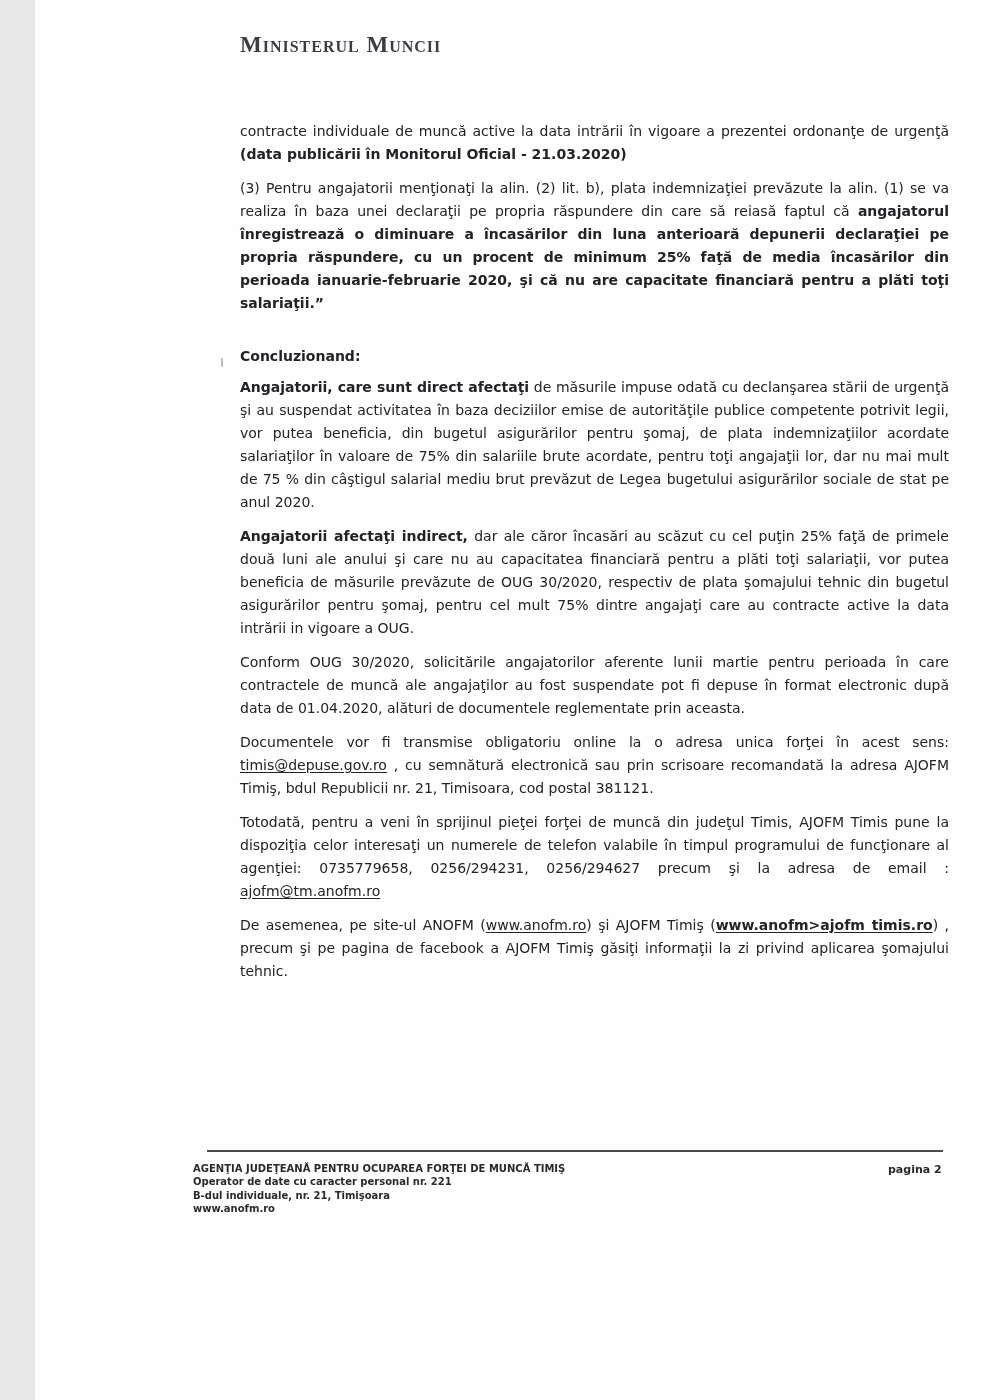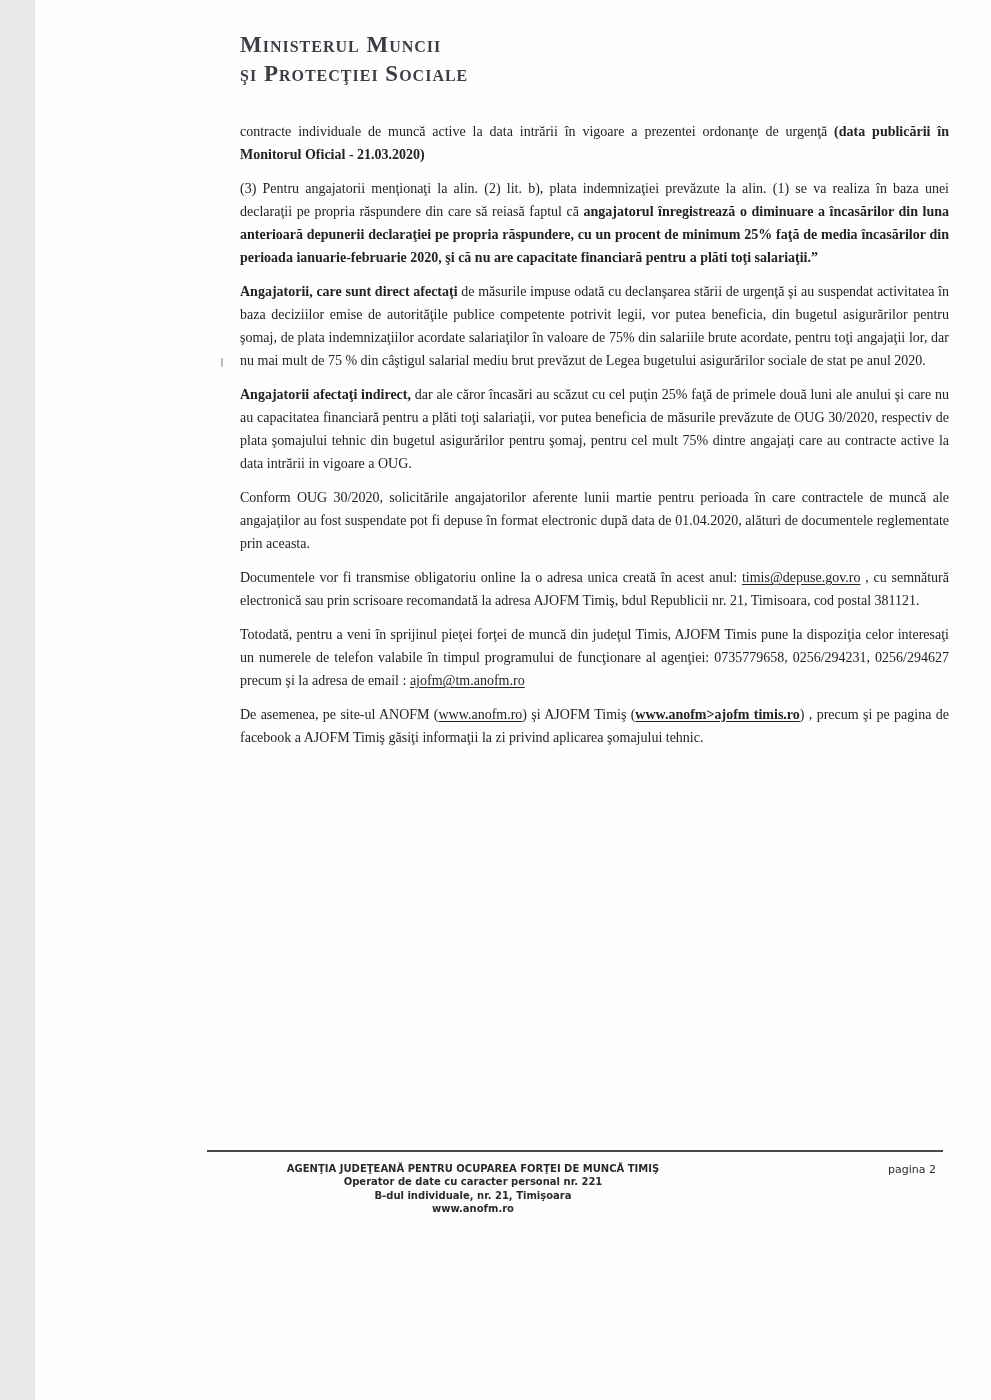--- a/index.html
+++ b/index.html
@@ -21,21 +21,21 @@
     font-size:23px;line-height:29px;
     letter-spacing:1px;
     color:#3c3c45;
   }
   
   .body-col{
     position:absolute;left:205px;top:120px;width:709px;
     font-size:14px;line-height:23px;
     text-align:justify;
   }
-  .body-col p{margin:0 0 11px 0;font-family:Liberation Serif, serif;}
+  .body-col p{margin:0 0 11px 0;}
   .gap-before{margin-top:30px !important;}
   .heading{
     font-weight:700;
     margin-bottom:8px !important;
     text-align:left;
   }
   .b{font-weight:700;}
   .u{text-decoration:underline;text-underline-offset:2px;}
   
   .artifact{
@@ -43,46 +43,46 @@
     background:#b9b9bd;border-radius:1px;
   }
   
   .footer-rule{
     position:absolute;left:172px;top:1150px;width:736px;height:2px;
     background:#4a4a4a;
   }
   .footer-block{
     position:absolute;left:158px;top:1162px;width:560px;
     font-size:10px;line-height:13.4px;
-    font-weight:700;color:#2a2a2e;text-align:center;
+    font-weight:700;color:#2a2a2e;
   }
   .page-num{
     position:absolute;left:853px;top:1163px;
-    font-size:11px;font-weight:400;color:#2a2a2e;
+    font-size:11px;font-weight:700;color:#2a2a2e;
   }
 </style>
 </head>
 <body>
 
 <div class="page">
 
   <div class="ministry">
     <div>Ministerul Muncii</div>
-    <div>şi Protecţiei Sociale</div>
   </div>
 
   <div class="artifact"></div>
 
   <div class="body-col">
     <p><span>contracte individuale de muncă active la data intrării în vigoare a prezentei ordonanţe de urgenţă </span><span class="b">(data publicării în Monitorul Oficial - 21.03.2020)</span></p>
     <p><span>(3) Pentru angajatorii menţionaţi la alin. (2) lit. b), plata indemnizaţiei prevăzute la alin. (1) se va realiza în baza unei declaraţii pe propria răspundere din care să reiasă faptul că </span><span class="b">angajatorul înregistrează o diminuare a încasărilor din luna anterioară depunerii declaraţiei pe propria răspundere, cu un procent de minimum 25% faţă de media încasărilor din perioada ianuarie-februarie 2020, şi că nu are capacitate financiară pentru a plăti toţi salariaţii.”</span></p>
+    <p class="heading gap-before">Concluzionand:</p>
     <p><span class="b">Angajatorii, care sunt direct afectaţi</span><span> de măsurile impuse odată cu declanşarea stării de urgenţă şi au suspendat activitatea în baza deciziilor emise de autorităţile publice competente potrivit legii, vor putea beneficia, din bugetul asigurărilor pentru şomaj, de plata indemnizaţiilor acordate salariaţilor în valoare de 75% din salariile brute acordate, pentru toţi angajaţii lor, dar nu mai mult de 75 % din câştigul salarial mediu brut prevăzut de Legea bugetului asigurărilor sociale de stat pe anul 2020.</span></p>
     <p><span class="b">Angajatorii afectaţi indirect,</span><span> dar ale căror încasări au scăzut cu cel puţin 25% faţă de primele două luni ale anului şi care nu au capacitatea financiară pentru a plăti toţi salariaţii, vor putea beneficia de măsurile prevăzute de OUG 30/2020, respectiv de plata şomajului tehnic din bugetul asigurărilor pentru şomaj, pentru cel mult 75% dintre angajaţi care au contracte active la data intrării in vigoare a OUG.</span></p>
     <p><span>Conform OUG 30/2020, solicitările angajatorilor aferente lunii martie pentru perioada în care contractele de muncă ale angajaţilor au fost suspendate pot  fi depuse în format electronic după data de 01.04.2020, alături de documentele reglementate prin aceasta.</span></p>
-    <p><span>Documentele vor fi transmise obligatoriu online la o adresa unica creată în acest anul: </span><span class="u">timis@depuse.gov.ro</span><span> , cu semnătură electronică sau prin scrisoare recomandată la adresa AJOFM Timiş, bdul Republicii nr. 21, Timisoara, cod postal 381121.</span></p>
+    <p><span>Documentele vor fi transmise obligatoriu online la o adresa unica forţei în acest sens: </span><span class="u">timis@depuse.gov.ro</span><span> , cu semnătură electronică sau prin scrisoare recomandată la adresa AJOFM Timiş, bdul Republicii nr. 21, Timisoara, cod postal 381121.</span></p>
     <p><span>Totodată, pentru a veni în sprijinul pieţei forţei de muncă din judeţul Timis, AJOFM Timis pune la dispoziţia celor interesaţi un numerele de telefon  valabile în timpul programului de funcţionare al agenţiei: 0735779658, 0256/294231, 0256/294627 precum şi la adresa de email : </span><span class="u">ajofm@tm.anofm.ro</span></p>
     <p><span>De asemenea, pe site-ul ANOFM (</span><span class="u">www.anofm.ro</span><span>) şi AJOFM Timiş (</span><span class="b u">www.anofm&gt;ajofm timis.ro</span><span>) , precum şi pe pagina de facebook a AJOFM Timiş găsiţi informaţii la zi privind aplicarea şomajului tehnic.</span></p>
   </div>
 
   <div class="footer-rule"></div>
 
   <div class="footer-block">
     <div><span>AGENŢIA JUDEŢEANĂ PENTRU OCUPAREA FORŢEI DE MUNCĂ TIMIŞ</span></div>
     <div><span>Operator de date cu caracter personal nr. 221</span></div>
     <div><span>B-dul individuale, nr. 21, Timişoara</span></div>

